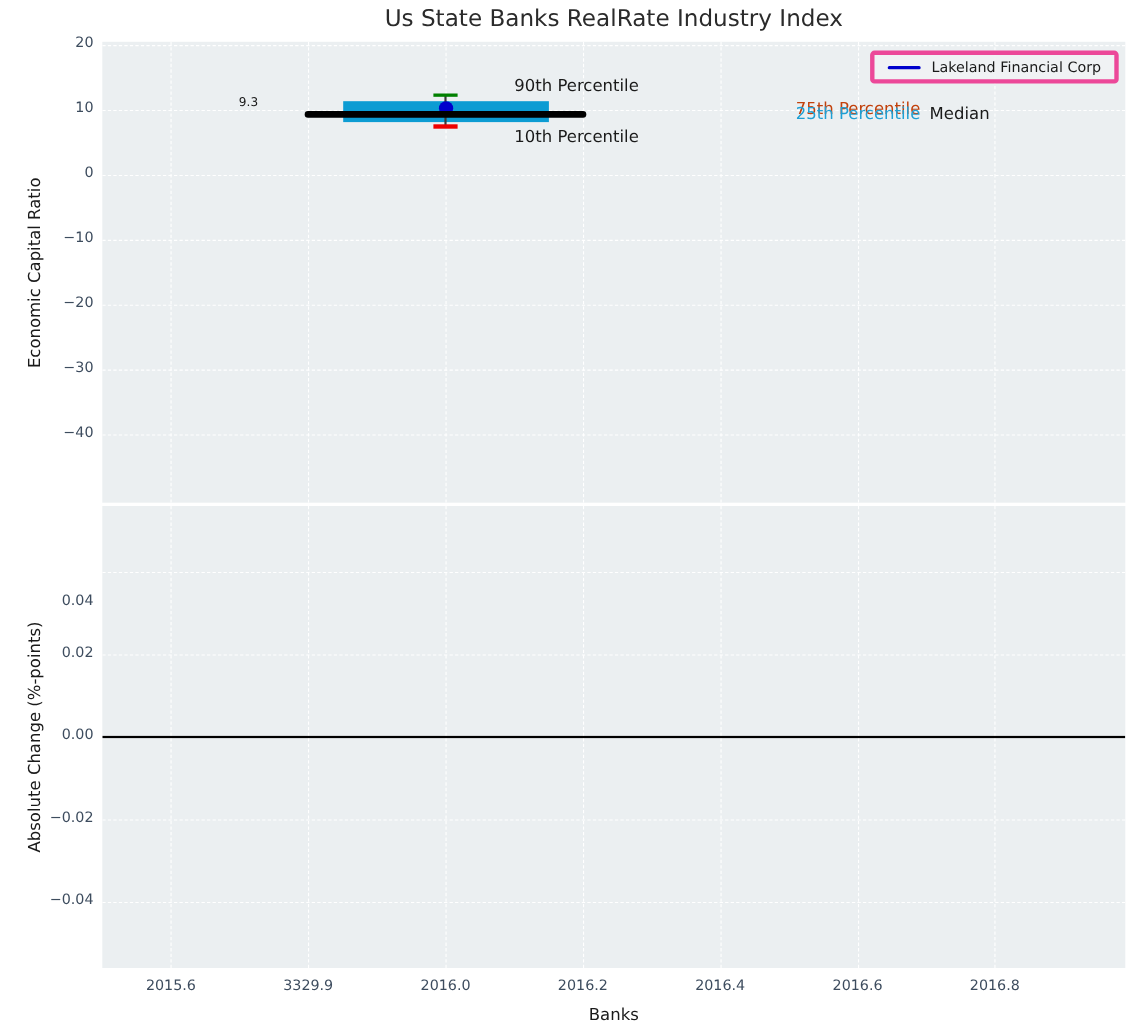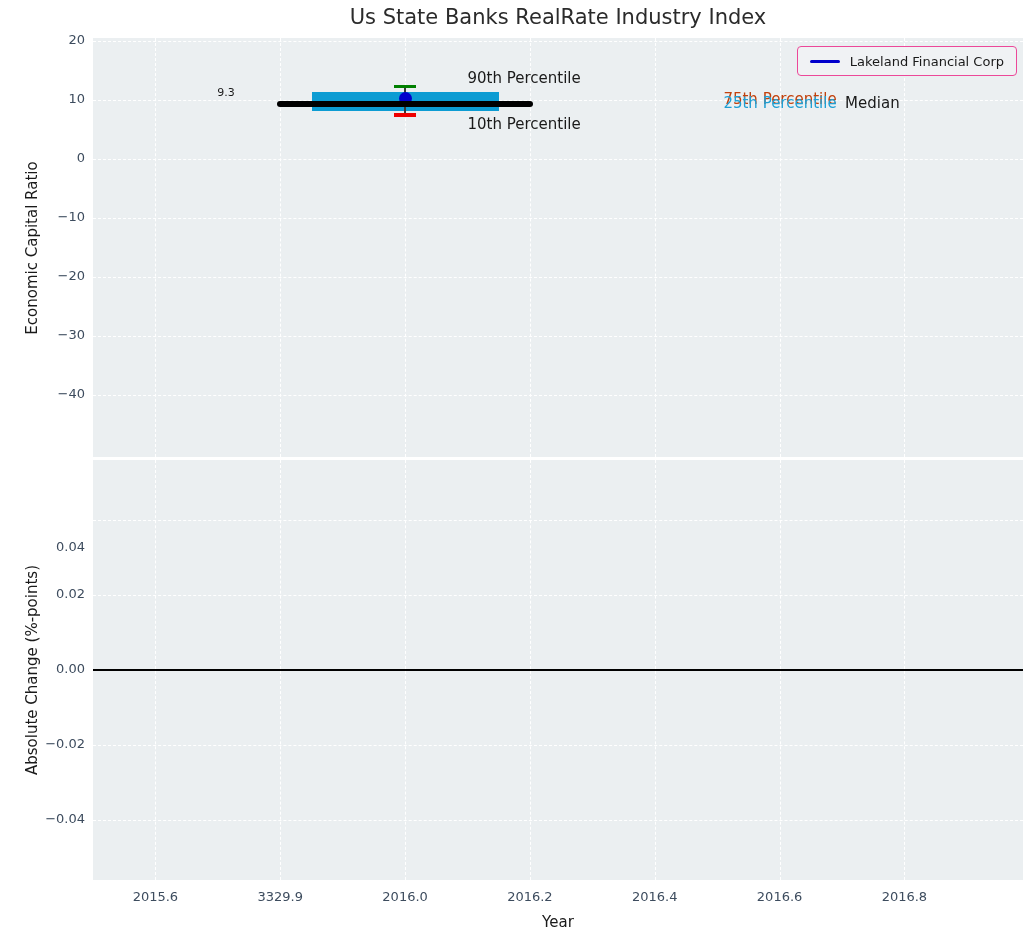--- a/index.html
+++ b/index.html
@@ -22,21 +22,21 @@
   .ytick{position:absolute;width:56px;text-align:right;font-size:13px;color:#3d4c5e;}
   .xtick{position:absolute;width:80px;text-align:center;font-size:13px;color:#3d4c5e;}
   .ylabel{position:absolute;width:419px;height:20px;text-align:center;font-size:15px;
           color:#1a1a1a;transform:rotate(-90deg);transform-origin:center;}
   .ylabel1{left:-177px;top:238px;}
   .ylabel2{left:-177px;top:660px;}
   .xlabel{position:absolute;left:93px;top:913px;width:930px;text-align:center;
           font-size:15px;color:#1a1a1a;}
   .legend{position:absolute;top:46px;right:17px;height:30px;box-sizing:border-box;
           display:flex;align-items:center;gap:10px;padding:0 12px;
-          background:rgba(241,242,244,0.85);border:1px solid #ec4899;border-radius:4px;
+          background:rgba(241,242,244,0.85);border:4px solid #ec4899;border-radius:4px;
           font-size:13px;color:#1a1a1a;}
   .legend-line{display:inline-block;width:30px;height:3px;border-radius:1.5px;background:#0000cc;}
 </style>
 </head>
 <body>
 
 <div class="figure">
   <div class="title">Us State Banks RealRate Industry Index</div>
 
   <div class="plot plot1">
@@ -78,21 +78,21 @@
       <div class="hgrid" style="top: 60px;"></div>
       <div class="hgrid" style="top: 135px;"></div>
       <div class="hgrid" style="top: 210px;"></div>
       <div class="hgrid" style="top: 285px;"></div>
       <div class="hgrid" style="top: 360px;"></div>
       <div class="zero" style="top: 209px; background: rgb(0, 0, 0);"></div>
     </div>
 
   <div class="ylabel ylabel1">Economic Capital Ratio</div>
   <div class="ylabel ylabel2">Absolute Change (%-points)</div>
-  <div class="xlabel">Year</div>
+  <div class="xlabel">Banks</div>
 
   <div class="legend">
     <span class="legend-line" style="background: rgb(0, 0, 204);"></span>
     <span class="legend-text">Lakeland Financial Corp</span>
   </div>
 <div class="ytick" style="left: 29px; top: 32px;">20</div>
     <div class="ytick" style="left: 29px; top: 91px;">10</div>
     <div class="ytick" style="left: 29px; top: 150px;">0</div>
     <div class="ytick" style="left: 29px; top: 209px;">−10</div>
     <div class="ytick" style="left: 29px; top: 268px;">−20</div>

